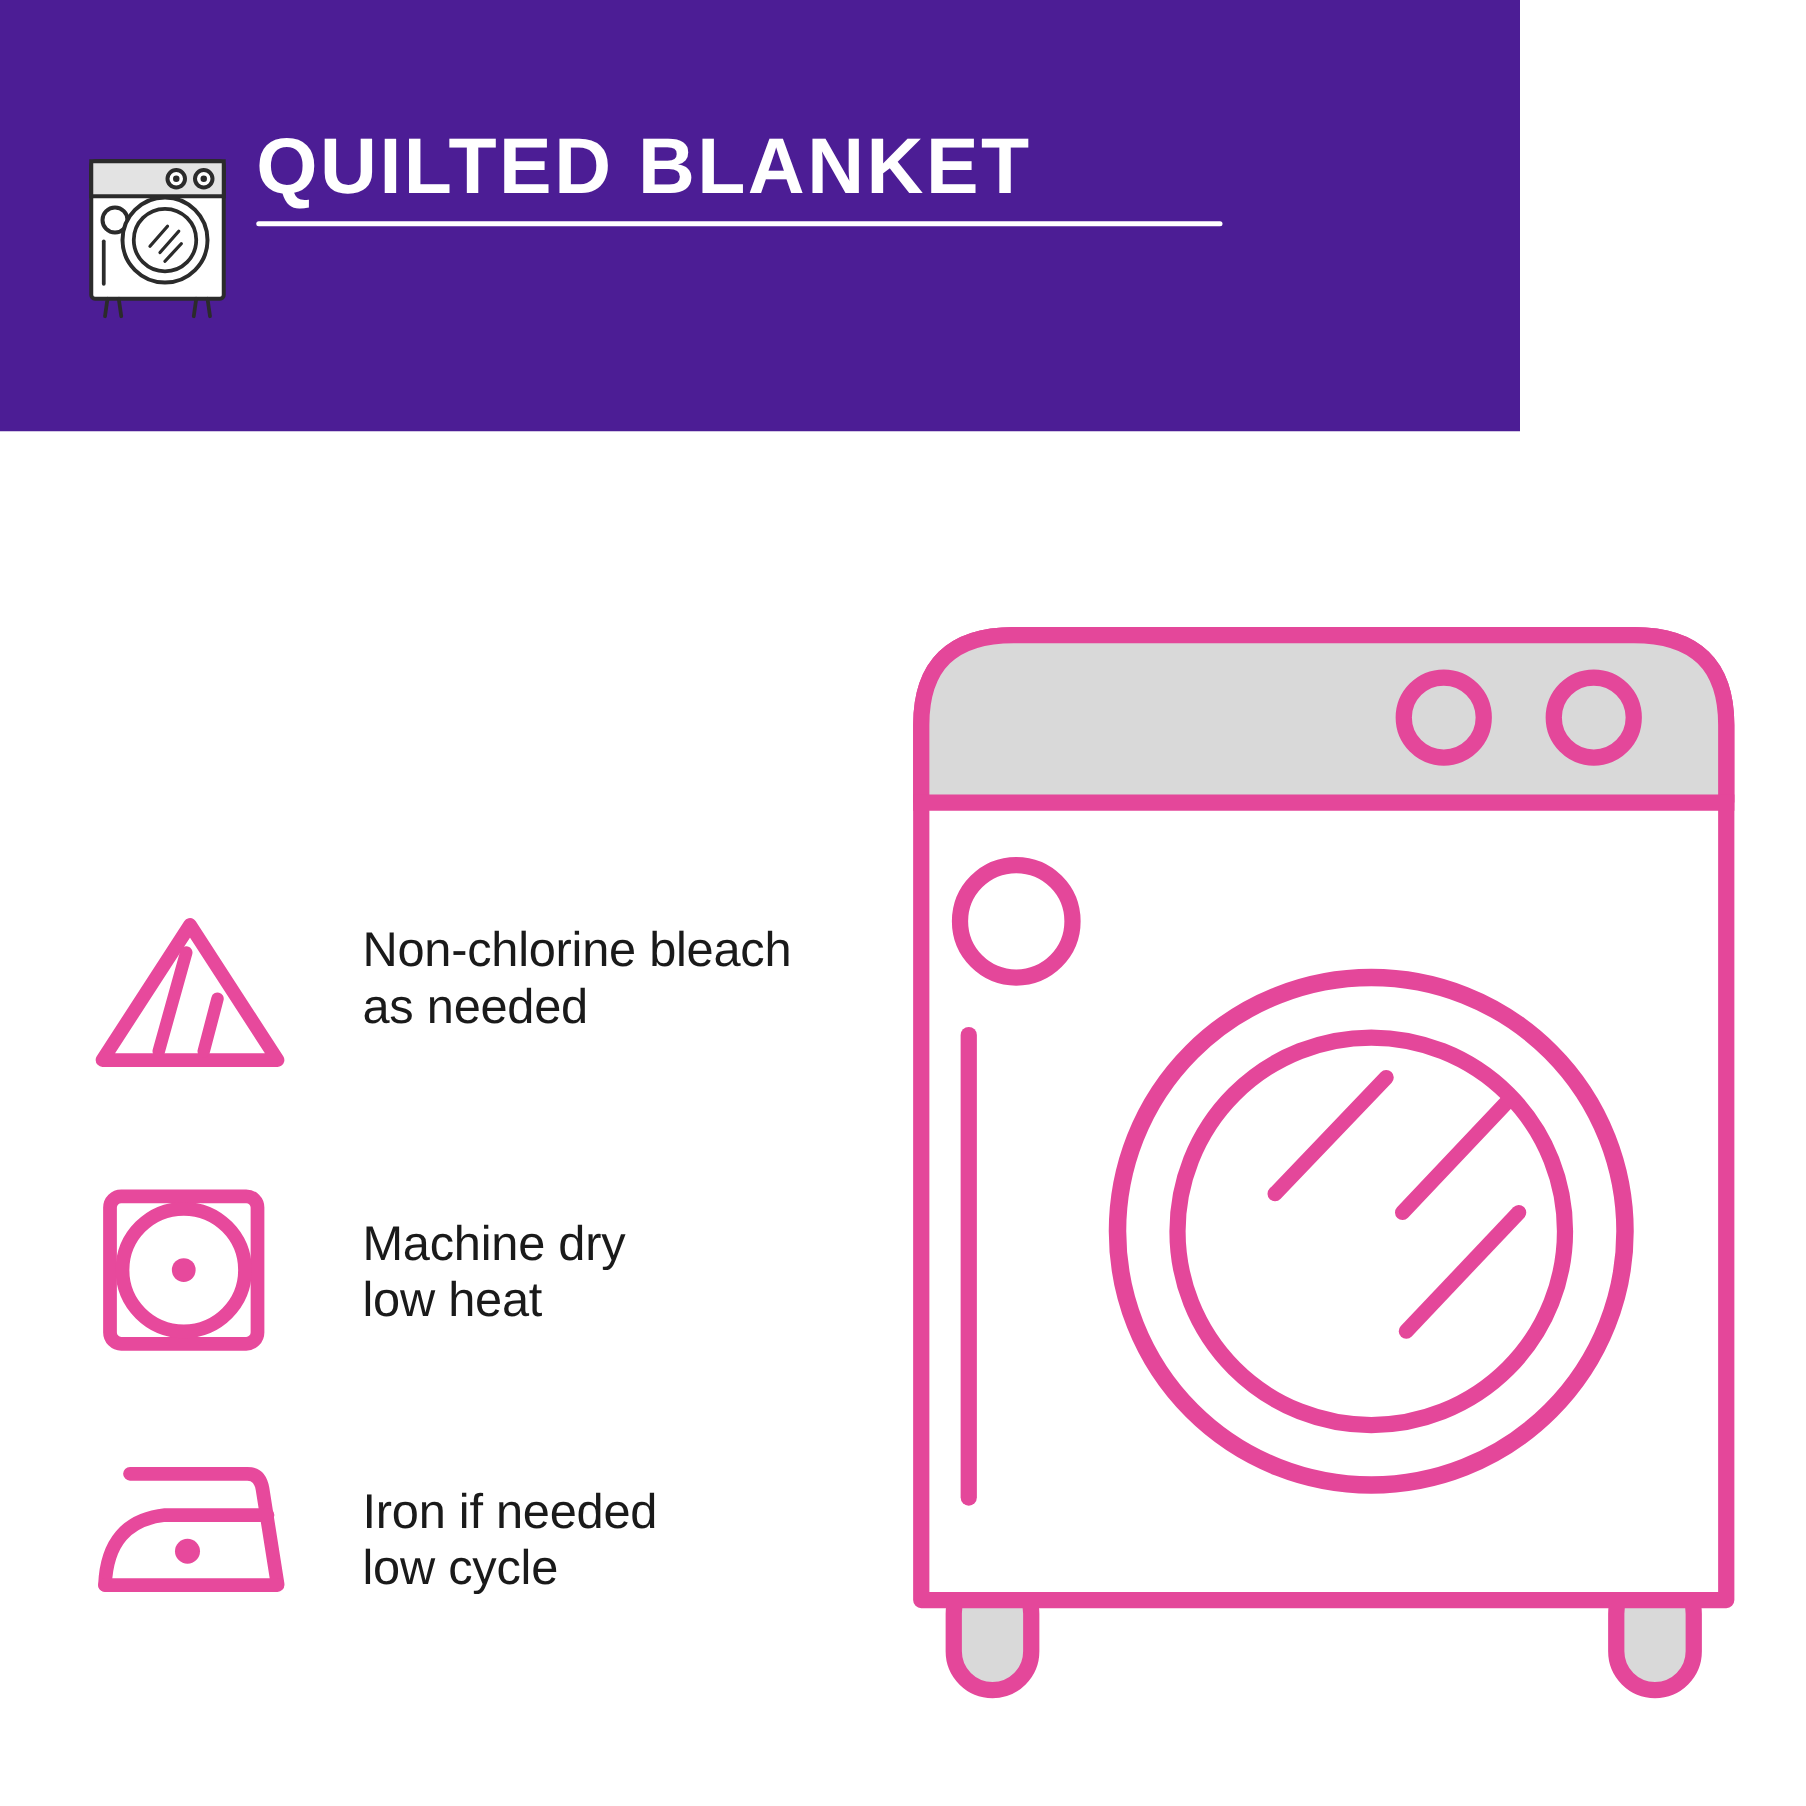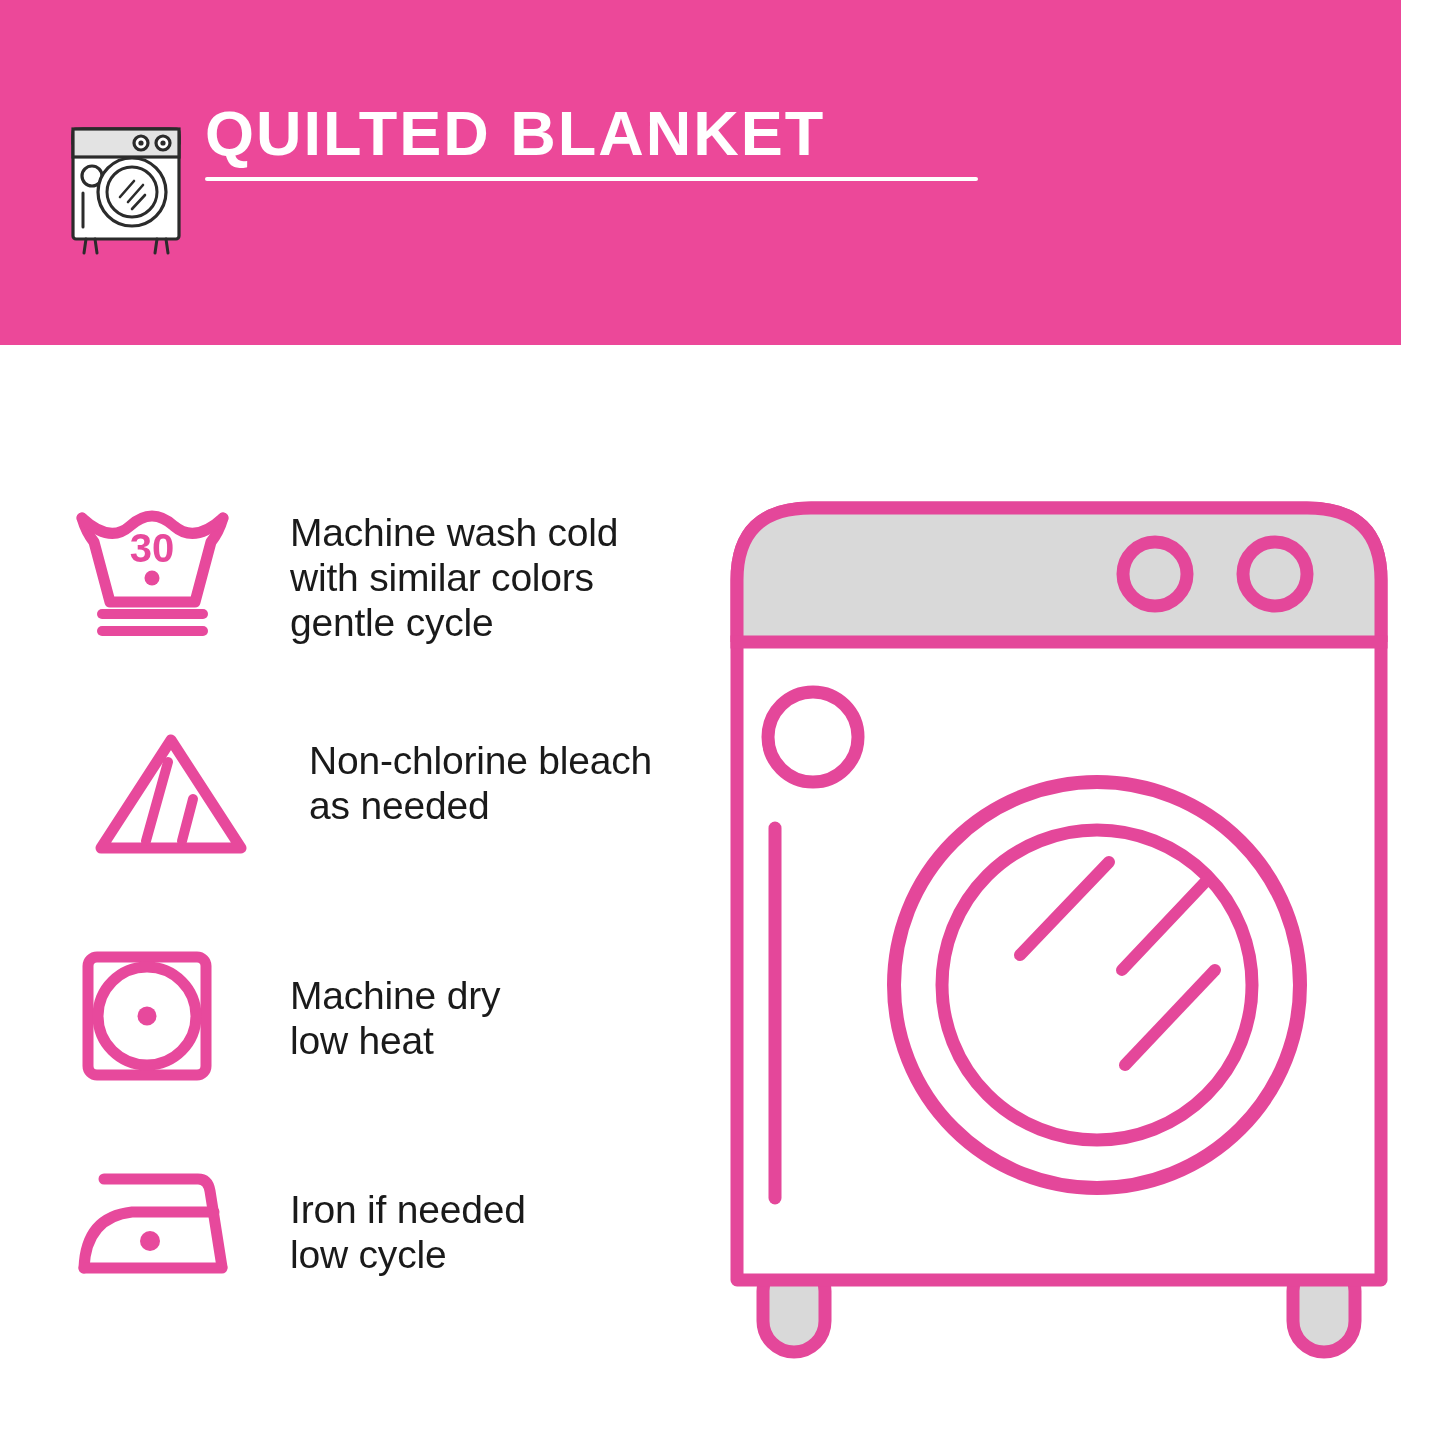--- a/index.html
+++ b/index.html
@@ -8,22 +8,22 @@
     background:#ffffff;
     font-family:"Liberation Sans", sans-serif;
     overflow:hidden;
     position:relative;
   }
 
   
   #header-band {
     position:absolute;
     left:0; top:0;
-    width:1401px; height:345px;
-    background:#ec4899;
+    width:1216px; height:345px;
+    background:#4c1d95;
   }
   #header-logo {
     position:absolute;
     left:64px; top:103px;
     width:124px; height:152px;
   }
   #header-text-block {
     position:absolute;
     left:205px; top:100px;
     width:785px;
@@ -71,21 +71,21 @@
     position:absolute;
     left:290px;
     color:#1a1a1a;
     font-size:39px;
     line-height:1.16;
     letter-spacing:-0.2px;
     white-space:pre-line;
   }
 
   #row-wash   { top:155px; height:180px; }
-  #row-bleach { top:375px; height:160px;margin-left:19px; }
+  #row-bleach { top:375px; height:160px; }
   #row-dry    { top:600px; height:160px; }
   #row-iron   { top:810px; height:160px; }
 
   #icon-wash   { top:0; }
   #icon-bleach { top:8px; }
   #icon-dry    { top:2px; }
   #icon-iron   { top:12px; }
 
   #text-wash   { top:10px; }
   #text-bleach { top:18px; }
@@ -136,39 +136,20 @@
 
   <div id="header-text-block">
     <div id="title-main">QUILTED BLANKET</div>
     <div id="title-divider"></div>
   </div>
 
 </div>
 
 <div id="care-list">
 
-  <div class="care-row" id="row-wash">
-    <div class="care-icon" id="icon-wash">
-      <svg width="165" height="140" viewBox="0 0 165 140">
-
-        <path d="M12 18 Q16 32 24 42 L40 102 L125 102 L141 42 Q149 32 153 18" fill="none" stroke="#e7499c" stroke-width="11" stroke-linecap="round" stroke-linejoin="round"></path>
-        <path d="M12 18 Q40 44 60 26 Q82 6 104 26 Q125 44 153 18" fill="none" stroke="#e7499c" stroke-width="11" stroke-linecap="round" stroke-linejoin="round"></path>
-
-        <text x="82" y="62" text-anchor="middle" font-family="Liberation Sans, sans-serif" font-size="40" font-weight="bold" fill="#e7499c">30</text>
-
-        <circle cx="82" cy="78" r="7.5" fill="#e7499c"></circle>
-
-        <line x1="32" y1="114" x2="133" y2="114" stroke="#e7499c" stroke-width="10" stroke-linecap="round"></line>
-        <line x1="32" y1="131" x2="133" y2="131" stroke="#e7499c" stroke-width="10" stroke-linecap="round"></line>
-      </svg>
-    </div>
-    <div class="care-text" id="text-wash">Machine wash cold
-with similar colors
-gentle cycle</div>
-  </div>
 
   <div class="care-row" id="row-bleach">
     <div class="care-icon" id="icon-bleach">
       <svg width="165" height="130" viewBox="0 0 165 130">
         <path d="M82 12 L152 120 L12 120 Z" fill="none" stroke="#e7499c" stroke-width="11" stroke-linejoin="round"></path>
         <line x1="79" y1="34" x2="57" y2="113" stroke="#e7499c" stroke-width="10" stroke-linecap="round"></line>
         <line x1="104" y1="71" x2="93" y2="113" stroke="#e7499c" stroke-width="10" stroke-linecap="round"></line>
       </svg>
     </div>
     <div class="care-text" id="text-bleach">Non-chlorine bleach

